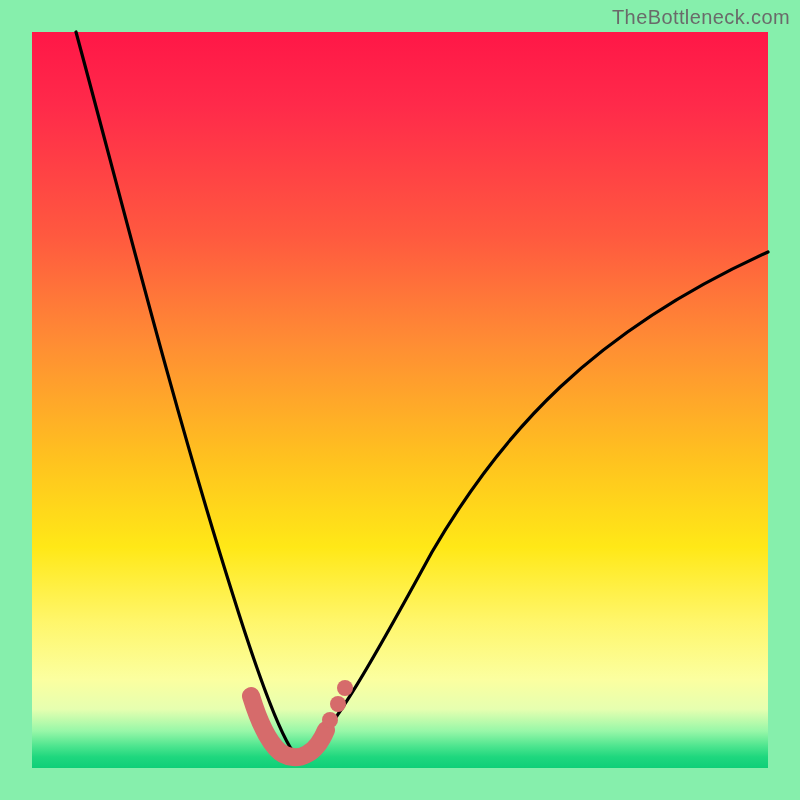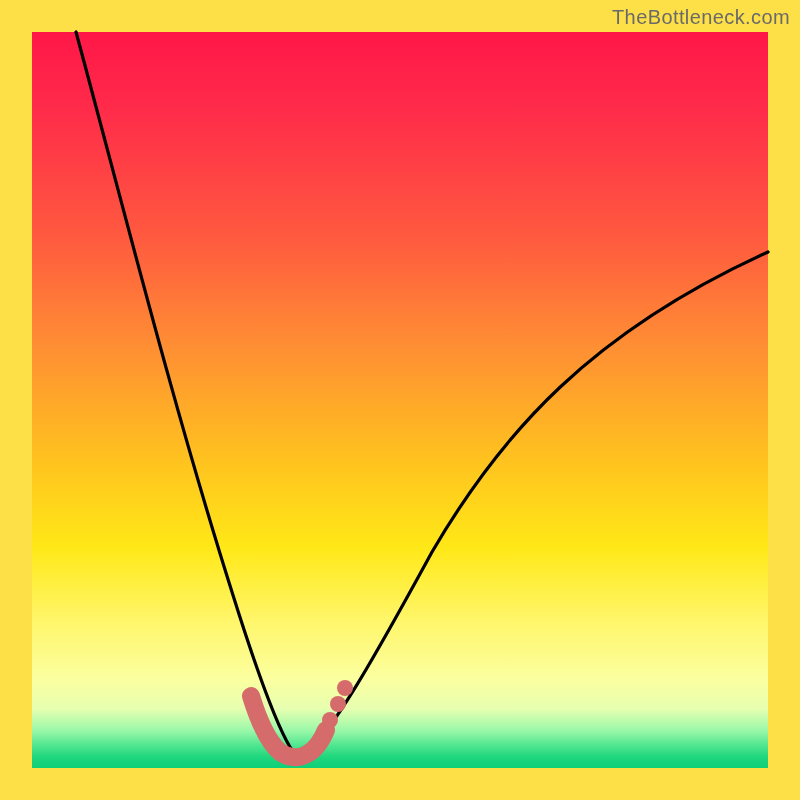--- a/index.html
+++ b/index.html
@@ -10,21 +10,21 @@
     background: #000;
     font-family: Arial, Helvetica, sans-serif;
     overflow: hidden;
   }
   .frame {
     position: absolute;
     left: 0;
     top: 0;
     width: 800px;
     height: 800px;
-    background: #fde047;
+    background: #86efac;
   }
   .plot {
     position: absolute;
     left: 32px;
     top: 32px;
     width: 736px;
     height: 736px;
     
     background: linear-gradient(
       to bottom,

